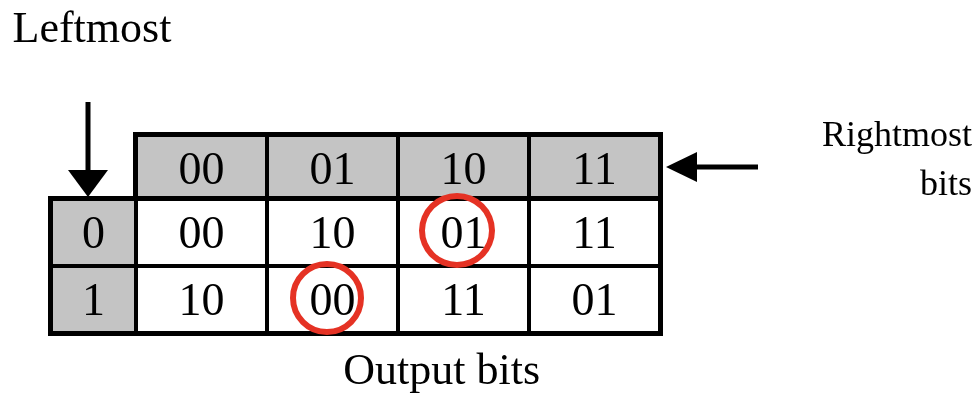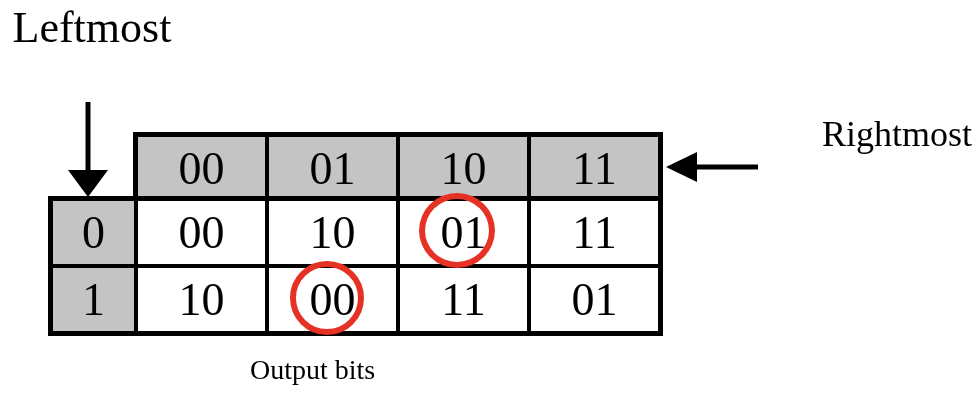--- a/index.html
+++ b/index.html
@@ -28,22 +28,22 @@
   .label-right {
     position: absolute;
     left: 768px; top: 110px; width: 204px;
     text-align: right;
     font-size: 36px;
     line-height: 49px;
   }
   .caption {
     position: absolute;
     left: 250px; top: 346px; width: 290px;
-    text-align: left;
-    font-size: 28px;
+    text-align: right;
+    font-size: 44px;
     line-height: 48px;
   }
   .hdr-row {
     position: absolute;
     left: 133px; top: 132px;
     width: 530px; height: 68px;
     box-sizing: border-box;
     border: 5px solid #000000;
     border-bottom: none;
     background: #c4c4c4;
@@ -103,20 +103,21 @@
 <body>
 
 <div class="stage">
 
   <div class="label-left">
     <div>Leftmost</div>
   </div>
 
   <div class="label-right">
     <div>Rightmost</div>
+    <div>bits</div>
   </div>
 
   <svg class="arrow-layer" viewBox="0 0 978 404" xmlns="http://www.w3.org/2000/svg">
     <g>
       <line x1="88" y1="102" x2="88" y2="173" stroke="#000000" stroke-width="5"></line>
       <polygon points="88,197 68,170 108,170" fill="#000000"></polygon>
     </g>
     <g>
       <line x1="758" y1="167" x2="692" y2="167" stroke="#000000" stroke-width="5"></line>
       <polygon points="666,167 697,152 697,182" fill="#000000"></polygon>

